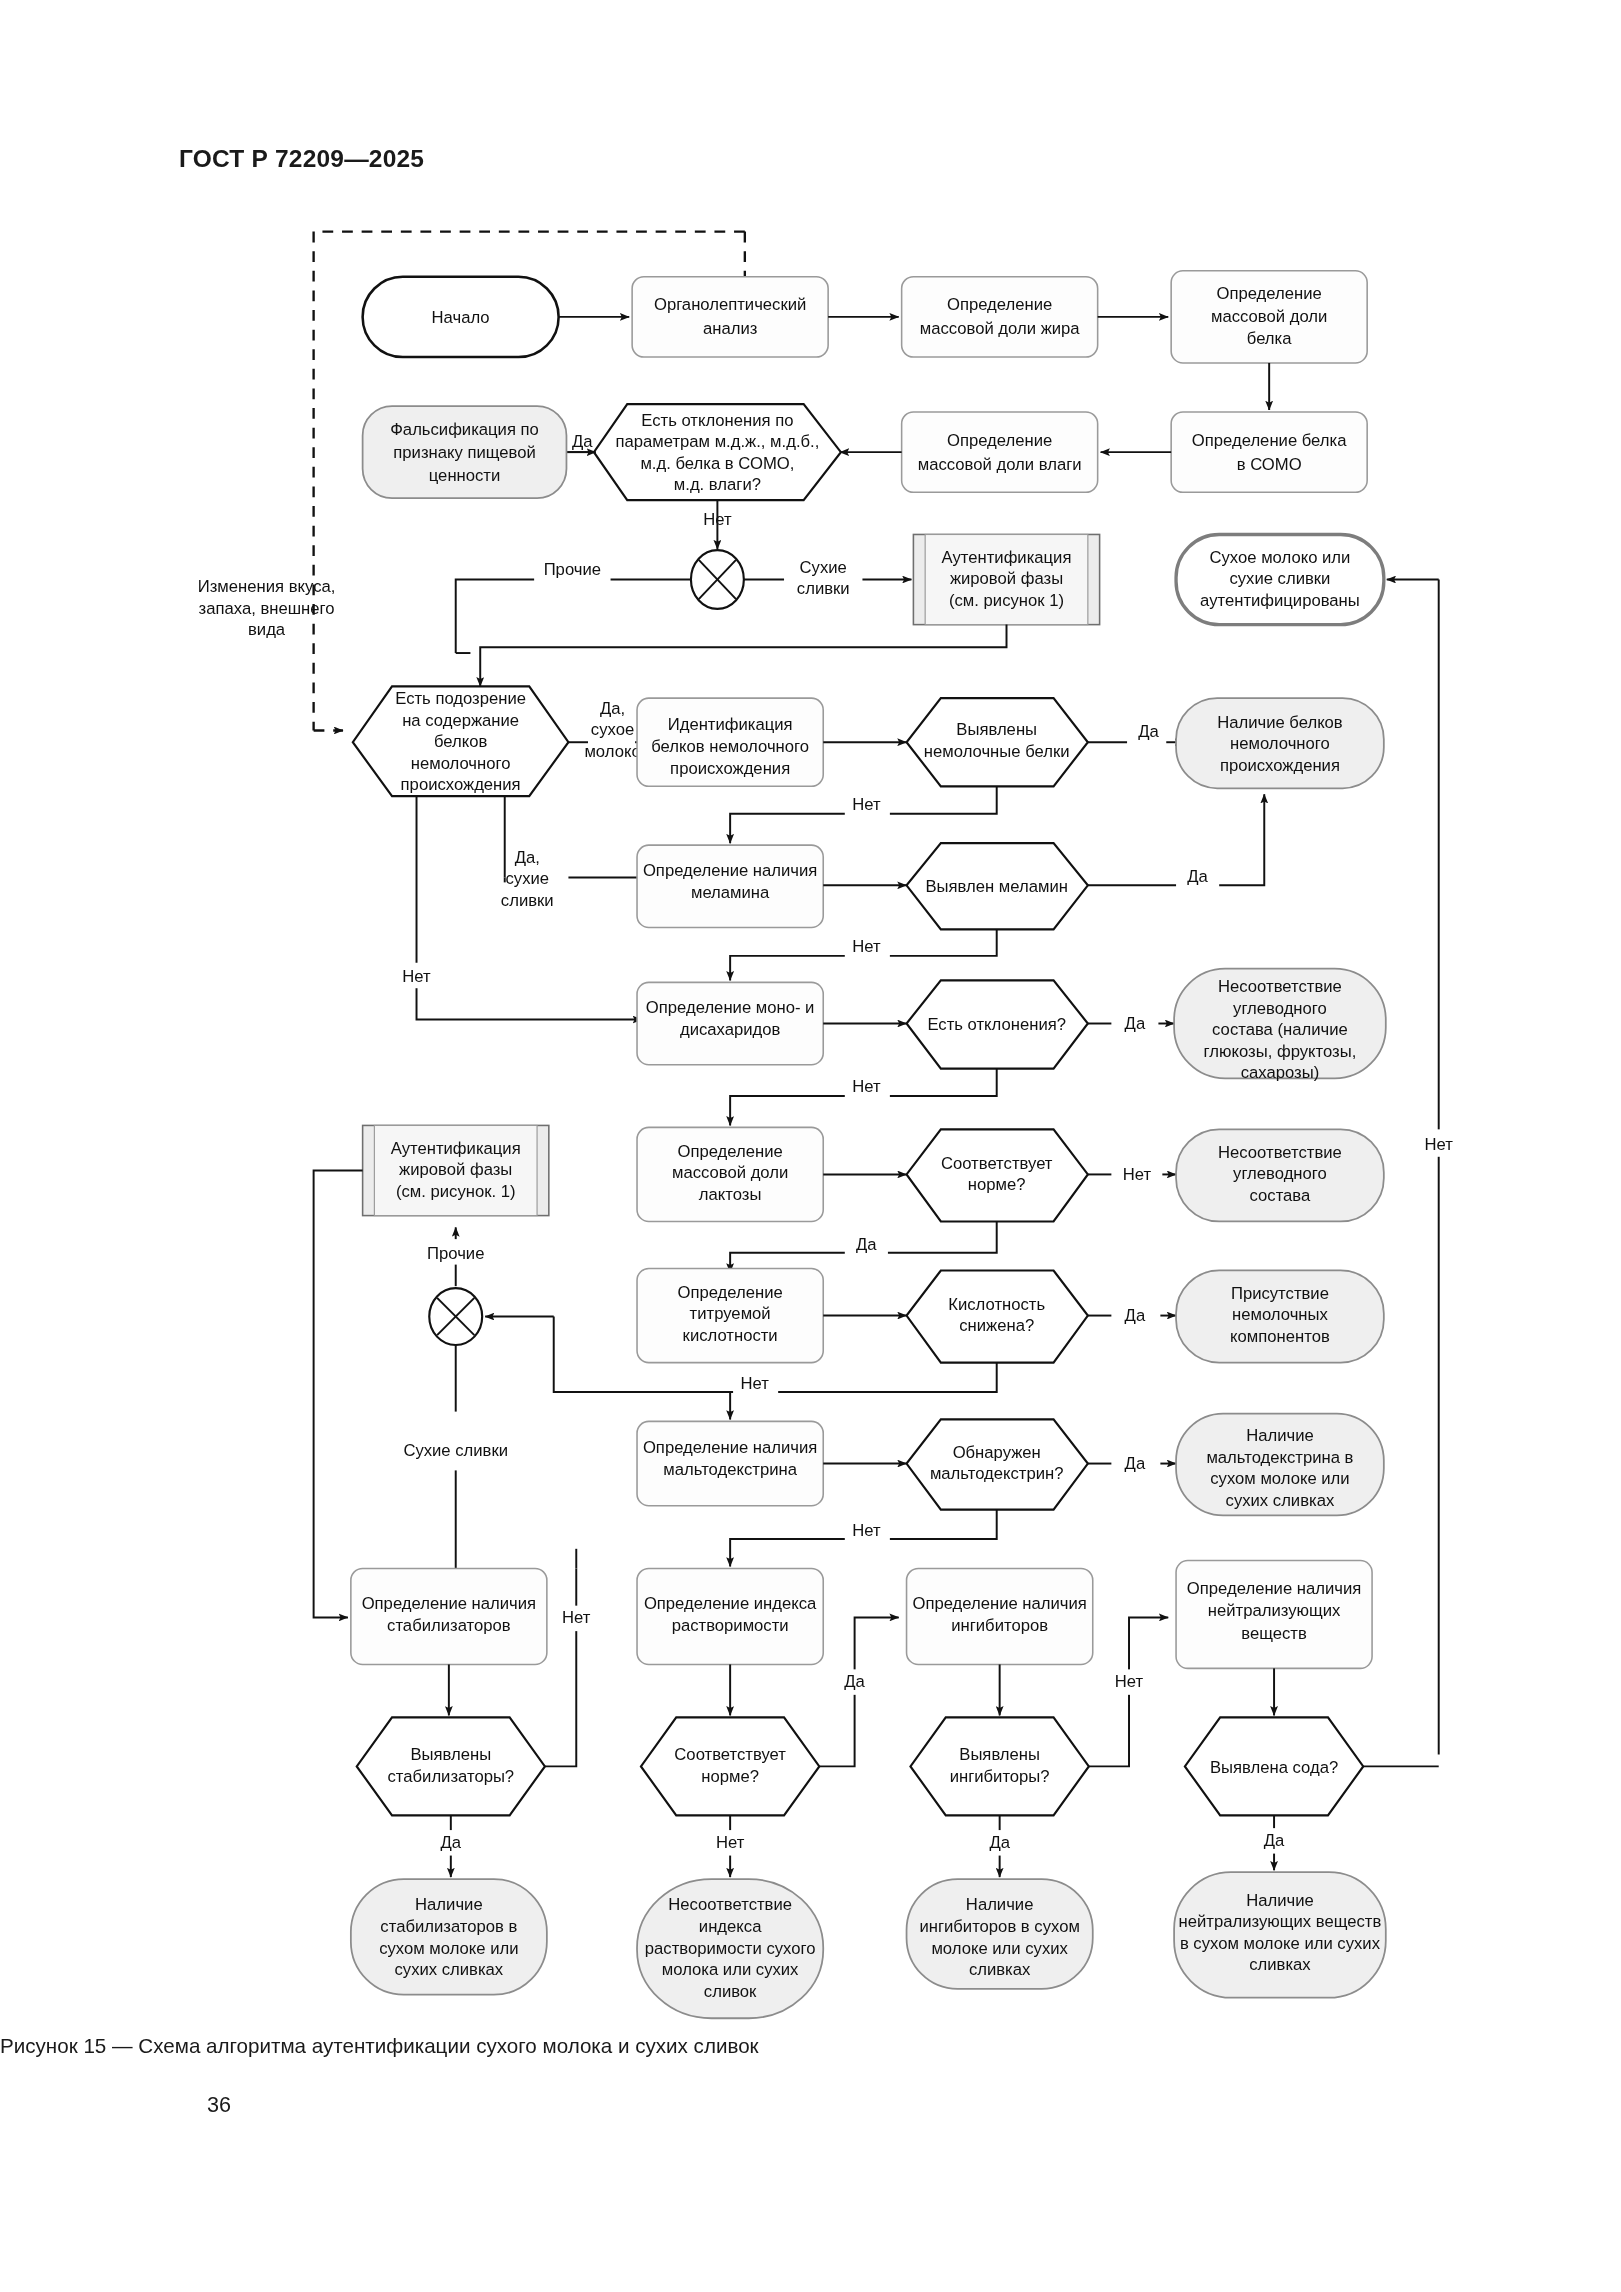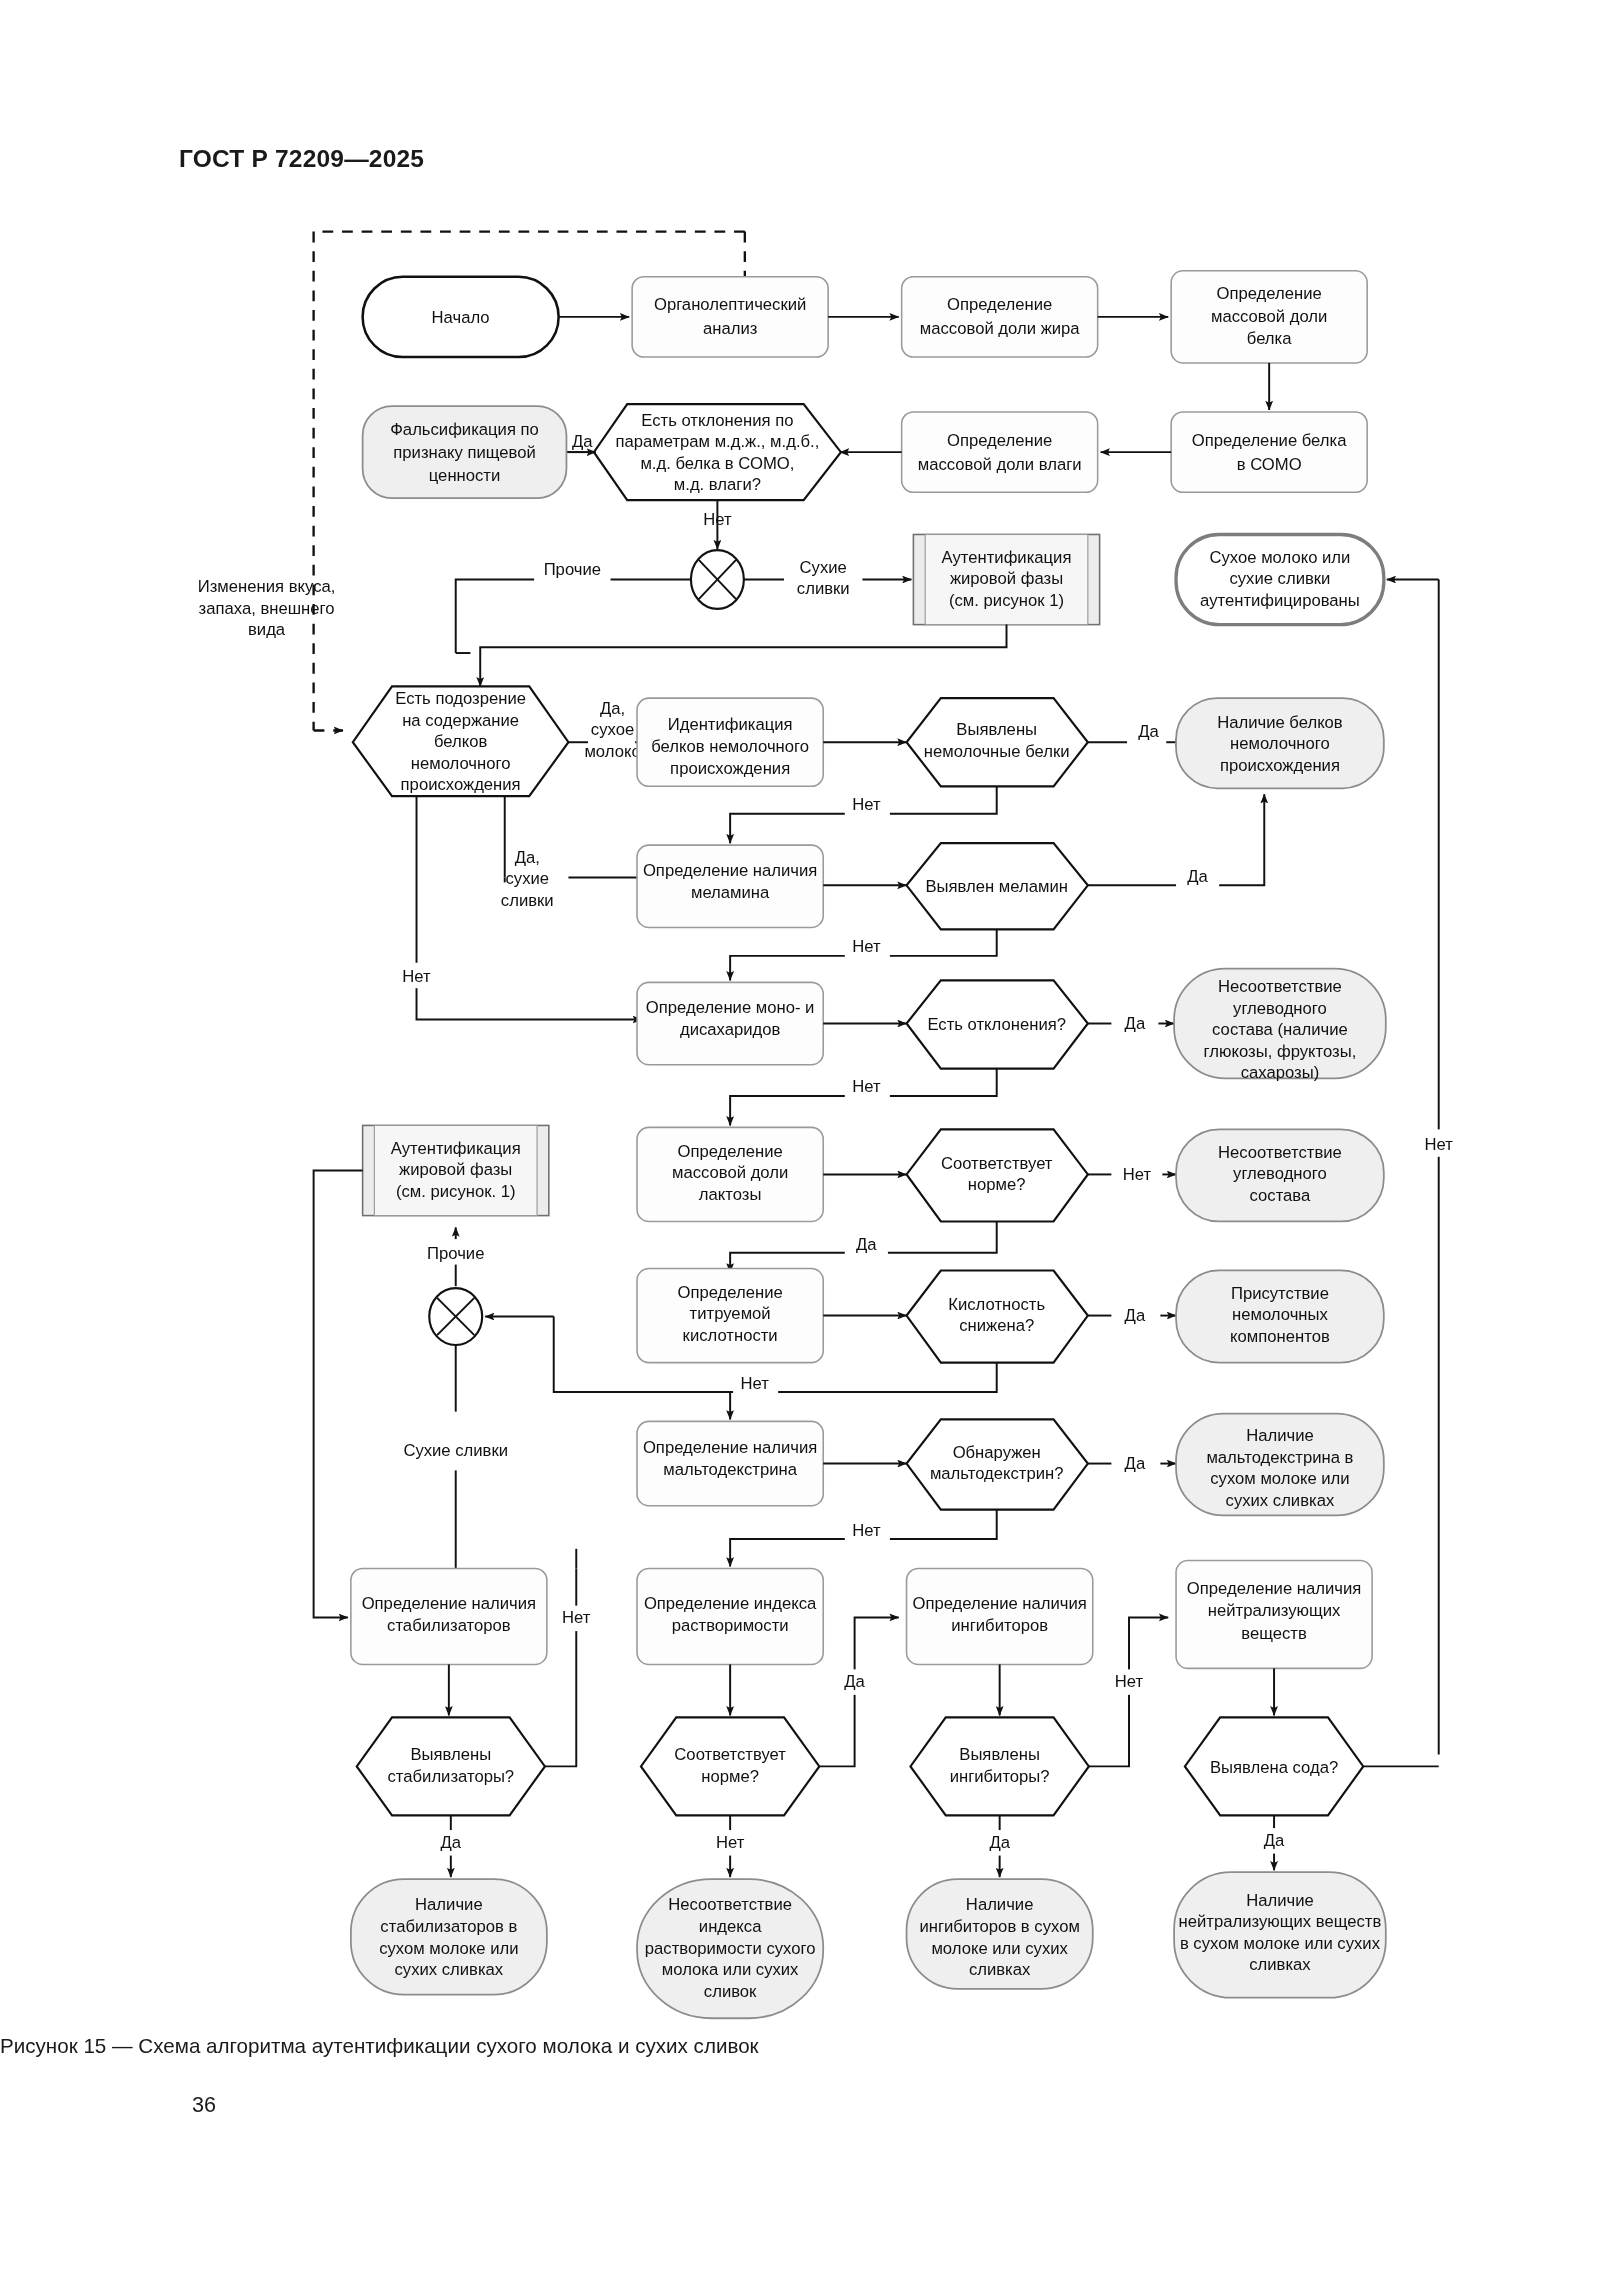--- a/index.html
+++ b/index.html
@@ -10,21 +10,21 @@
     position:relative;
     overflow:hidden;
   }
   .page { position:relative; width:1621px; height:1623px; }
   .doc-header {
     position:absolute; left:179px; top:145px;
     font-size:24.5px; font-weight:bold; letter-spacing:0.2px;
     color:#1a1a1a;
   }
   .page-number {
-    position:absolute; left:192px; top:2092px;
+    position:absolute; left:207px; top:2092px;
     font-size:21.6px; color:#1a1a1a;
   }
   .figure-caption {
     position:absolute; left:0; top:2034px; width:1621px;
     text-align:left; font-size:20.6px; color:#1a1a1a;
   }
   svg.flow { position:absolute; left:0; top:0; width:1621px; height:2293px; }
   svg text { font-family:"Liberation Sans", sans-serif; fill:#111111; }
   .nd-text { font-size:17px; }
   .edge-lbl { font-size:17px; }

